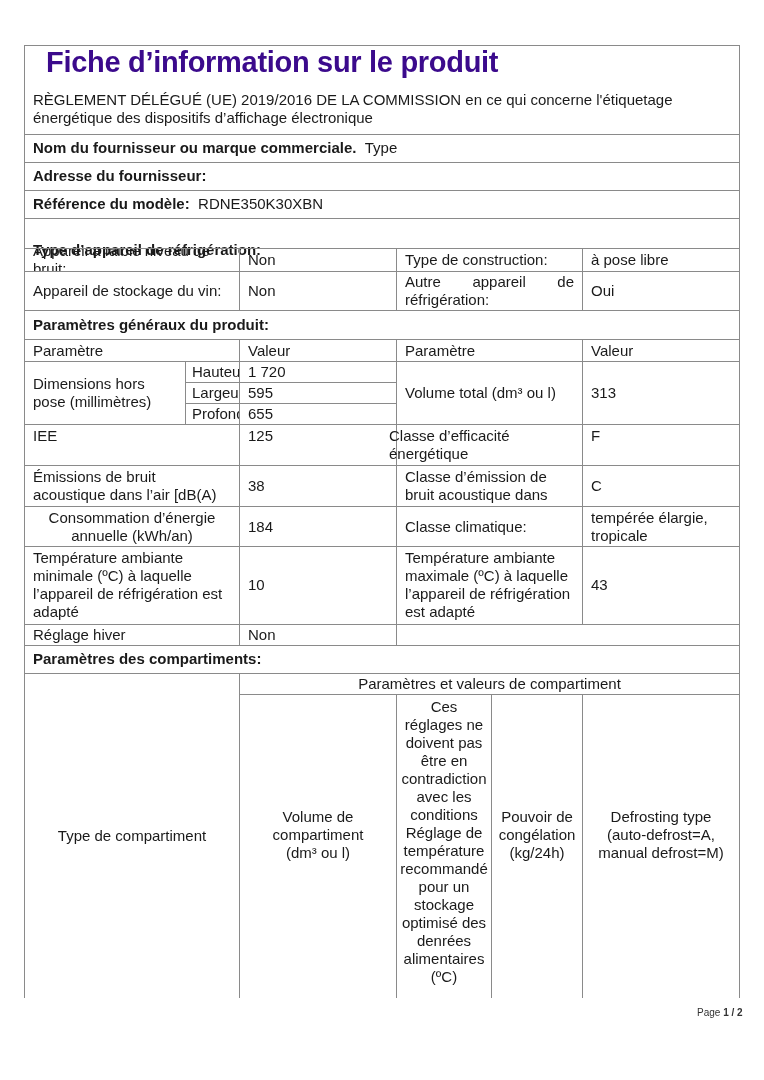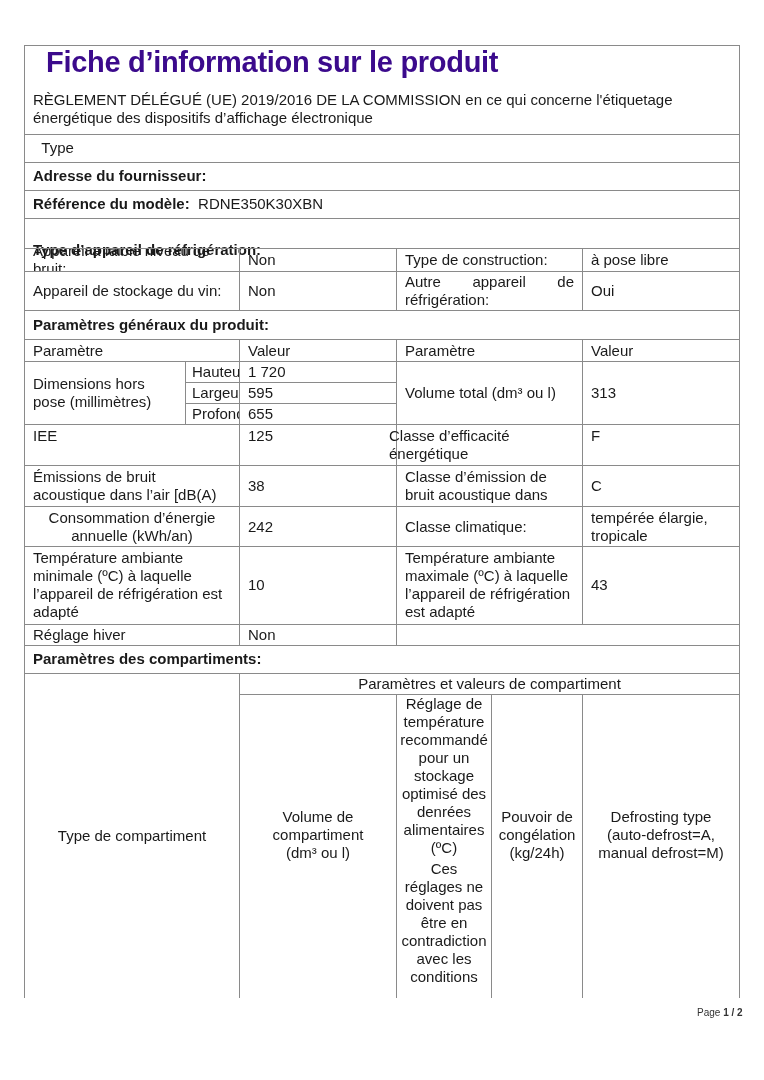--- a/index.html
+++ b/index.html
@@ -23,21 +23,21 @@
 
 <div class="vline" style="left:24px;top:45px;height:953px;"></div>
 <div class="vline" style="left:739px;top:45px;height:953px;"></div>
 <div class="hline" style="left:24px;top:45px;width:716px;"></div>
 
 <div class="abs title" style="left:33px;top:46px;margin-left:13px;">Fiche d’information sur le produit</div>
 <div class="cell" style="left:25px;top:90px;width:714px;height:42px;padding:1px 8px;">RÈGLEMENT DÉLÉGUÉ (UE) 2019/2016 DE LA COMMISSION en ce qui concerne l'étiquetage énergétique des dispositifs d’affichage électronique</div>
 
 <div class="hline" style="left:24px;top:134px;width:716px;"></div>
 <div class="cell vc" style="left:25px;top:135px;width:714px;height:26px;">
-  &nbsp;&nbsp;<span>Type</span>
+  <span class="b">Nom du fournisseur ou marque commerciale.</span>&nbsp;&nbsp;<span>Type</span>
 </div>
 <div class="hline" style="left:24px;top:162px;width:716px;"></div>
 <div class="cell vc" style="left:25px;top:163px;width:714px;height:26px;">
   <span class="b">Adresse du fournisseur:</span>&nbsp;&nbsp;
 </div>
 <div class="hline" style="left:24px;top:190px;width:716px;"></div>
 <div class="cell vc" style="left:25px;top:191px;width:714px;height:26px;">
   <span class="b">Référence du modèle:</span>&nbsp;&nbsp;<span>RDNE350K30XBN</span>
 </div>
 <div class="hline" style="left:24px;top:218px;width:716px;"></div>
@@ -92,21 +92,21 @@
 <div class="cell" style="left:583px;top:425px;width:156px;height:40px;">F</div>
 <div class="hline" style="left:24px;top:465px;width:716px;"></div>
 
 <div class="cell" style="left:25px;top:466px;width:214px;height:40px;">Émissions de bruit acoustique dans l’air [dB(A) re 1 pW]</div>
 <div class="cell vc" style="left:240px;top:466px;width:156px;height:40px;">38</div>
 <div class="cell" style="left:397px;top:466px;width:185px;height:40px;">Classe d’émission de bruit acoustique dans l’air</div>
 <div class="cell vc" style="left:583px;top:466px;width:156px;height:40px;">C</div>
 <div class="hline" style="left:24px;top:506px;width:716px;"></div>
 
 <div class="cell" style="left:25px;top:507px;width:214px;height:39px;text-align:center;">Consommation d’énergie annuelle (kWh/an)</div>
-<div class="cell vc" style="left:240px;top:507px;width:156px;height:39px;">242</div>
+<div class="cell vc" style="left:240px;top:507px;width:156px;height:39px;">184</div>
 <div class="cell vc" style="left:397px;top:507px;width:185px;height:39px;">Classe climatique:</div>
 <div class="cell" style="left:583px;top:507px;width:156px;height:39px;">tempérée élargie, tropicale</div>
 <div class="hline" style="left:24px;top:546px;width:716px;"></div>
 
 <div class="cell" style="left:25px;top:547px;width:214px;height:76px;">Température ambiante minimale (ºC) à laquelle l’appareil de réfrigération est adapté</div>
 <div class="cell vc" style="left:240px;top:547px;width:156px;height:76px;">10</div>
 <div class="cell" style="left:397px;top:547px;width:185px;height:76px;">Température ambiante maximale (ºC) à laquelle l’appareil de réfrigération est adapté</div>
 <div class="cell vc" style="left:583px;top:547px;width:156px;height:76px;">43</div>
 <div class="hline" style="left:24px;top:624px;width:716px;"></div>
 
@@ -120,22 +120,22 @@
 <div class="vline" style="left:239px;top:673px;height:325px;"></div>
 <div class="cell cc" style="left:240px;top:674px;width:499px;height:20px;">Paramètres et valeurs de compartiment</div>
 <div class="hline" style="left:239px;top:694px;width:501px;"></div>
 <div class="vline" style="left:396px;top:694px;height:304px;"></div>
 <div class="vline" style="left:491px;top:694px;height:304px;"></div>
 <div class="vline" style="left:582px;top:694px;height:304px;"></div>
 
 <div class="cell cc" style="left:25px;top:674px;width:214px;height:324px;">Type de compartiment</div>
 <div class="cell cc" style="left:240px;top:695px;width:156px;height:280px;padding:0 20px;">Volume de compartiment (dm³ ou l)</div>
 <div class="cell" style="left:397px;top:695px;width:94px;height:303px;padding:0 3px;text-align:center;">
+  <div style="margin-top:3px;">Ces réglages ne doivent pas être en contradiction avec les conditions</div>
   <div>Réglage de température recommandé pour un stockage optimisé des denrées alimentaires (ºC)</div>
-  <div style="margin-top:3px;">Ces réglages ne doivent pas être en contradiction avec les conditions</div>
 </div>
 <div class="cell cc" style="left:492px;top:695px;width:90px;height:280px;padding:0 4px;">Pouvoir de congélation (kg/24h)</div>
 <div class="cell cc" style="left:583px;top:695px;width:156px;height:280px;padding:0 12px;">Defrosting type (auto-defrost=A, manual defrost=M)</div>
 
 <div class="abs footer" style="left:697px;top:1007px;">
   <span>Page</span>
   <b>1</b>
   <b>/</b>
   <b>2</b>
 </div>

